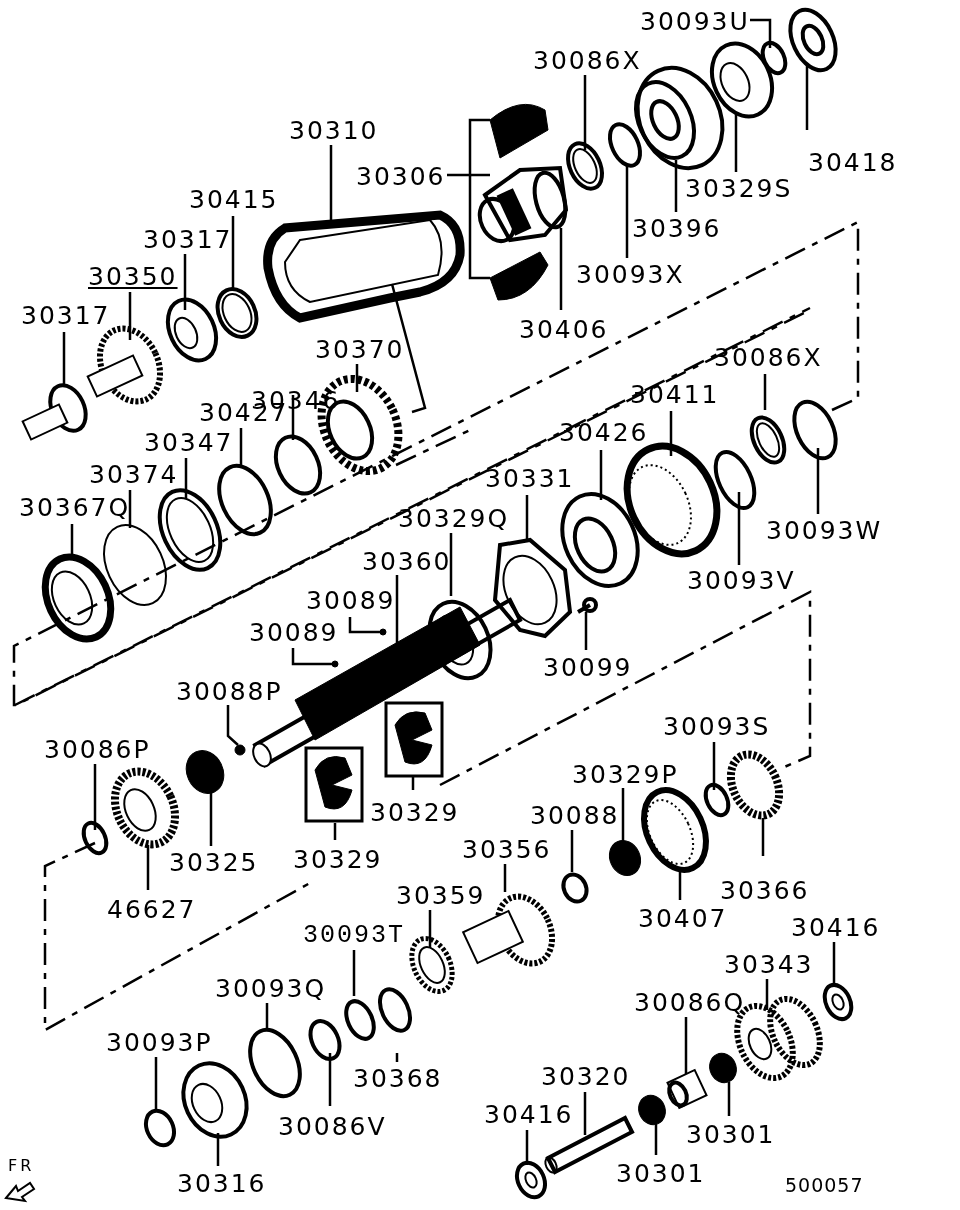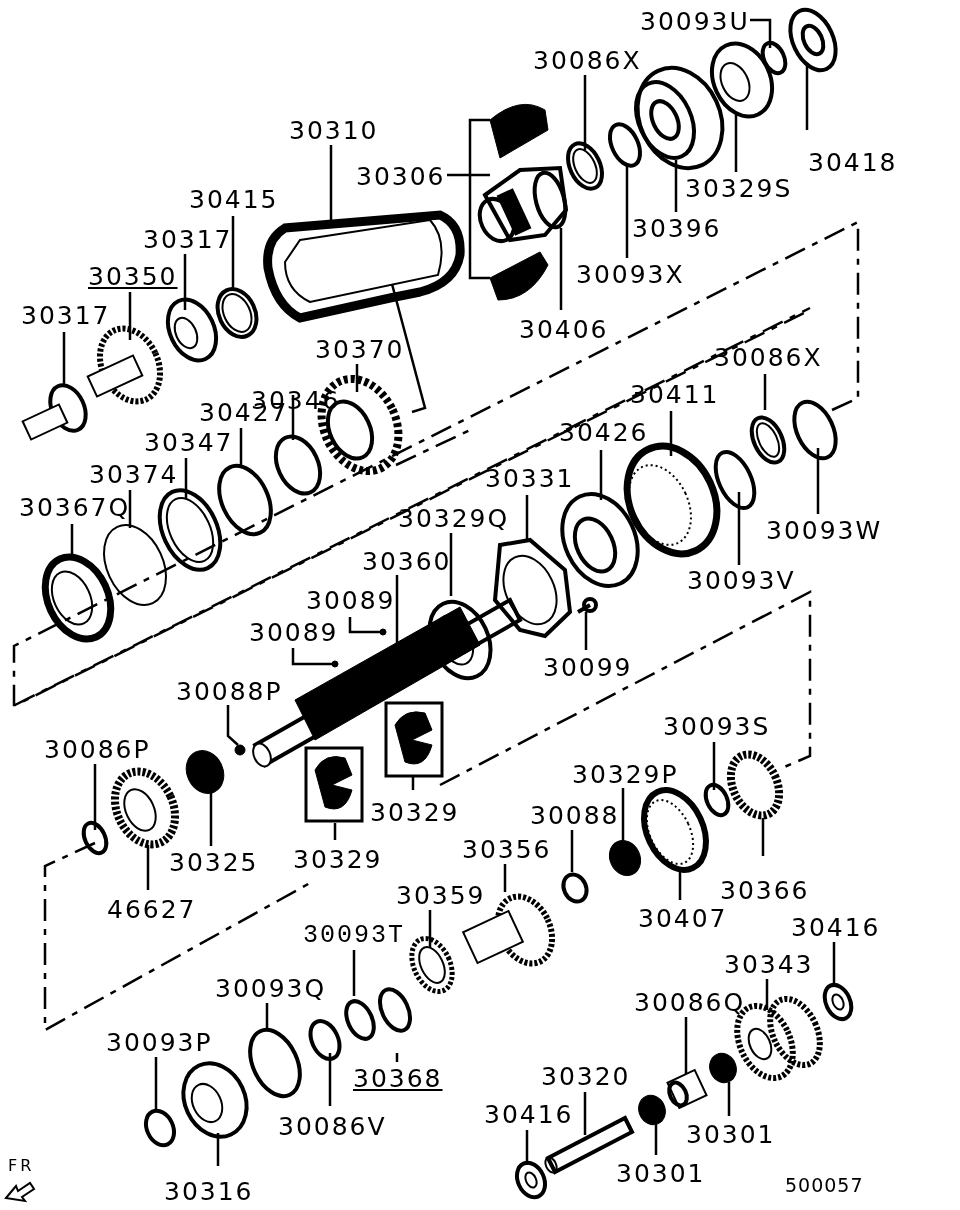--- a/index.html
+++ b/index.html
@@ -321,22 +321,22 @@
     <div class="lbl" style="left: 386px; top: 883px; margin-left: 10px;">30359</div>
     <div class="lbl" style="left: 107px; top: 897px;">46627</div>
     <div class="lbl" style="left: 638px; top: 906px;">30407</div>
     <div class="lbl" style="left: 791px; top: 915px;">30416</div>
     <div class="lbl" style="left: 303px; top: 923px; font-family: Liberation Mono, monospace;">30093T</div>
     <div class="lbl" style="left: 724px; top: 952px;">30343</div>
     <div class="lbl" style="left: 215px; top: 976px;">30093Q</div>
     <div class="lbl" style="left: 634px; top: 990px;">30086Q</div>
     <div class="lbl" style="left: 106px; top: 1030px;">30093P</div>
     <div class="lbl" style="left: 541px; top: 1064px;">30320</div>
-    <div class="lbl" style="left: 353px; top: 1066px; text-decoration: underline;">30368</div>
+    <div class="lbl" style="left: 353px; top: 1066px;">30368</div>
     <div class="lbl" style="left: 484px; top: 1102px;">30416</div>
     <div class="lbl" style="left: 278px; top: 1114px;">30086V</div>
     <div class="lbl" style="left: 686px; top: 1122px;">30301</div>
     <div class="lbl" style="left: 616px; top: 1161px;">30301</div>
-    <div class="lbl" style="left: 164px; top: 1171px; margin-top: 8px;">30316</div>
+    <div class="lbl" style="left: 177px; top: 1171px;">30316</div>
   </div>
 
 <div class="lbl fr">FR</div>
 <div class="lbl code">500057</div>
 
 </body></html>

